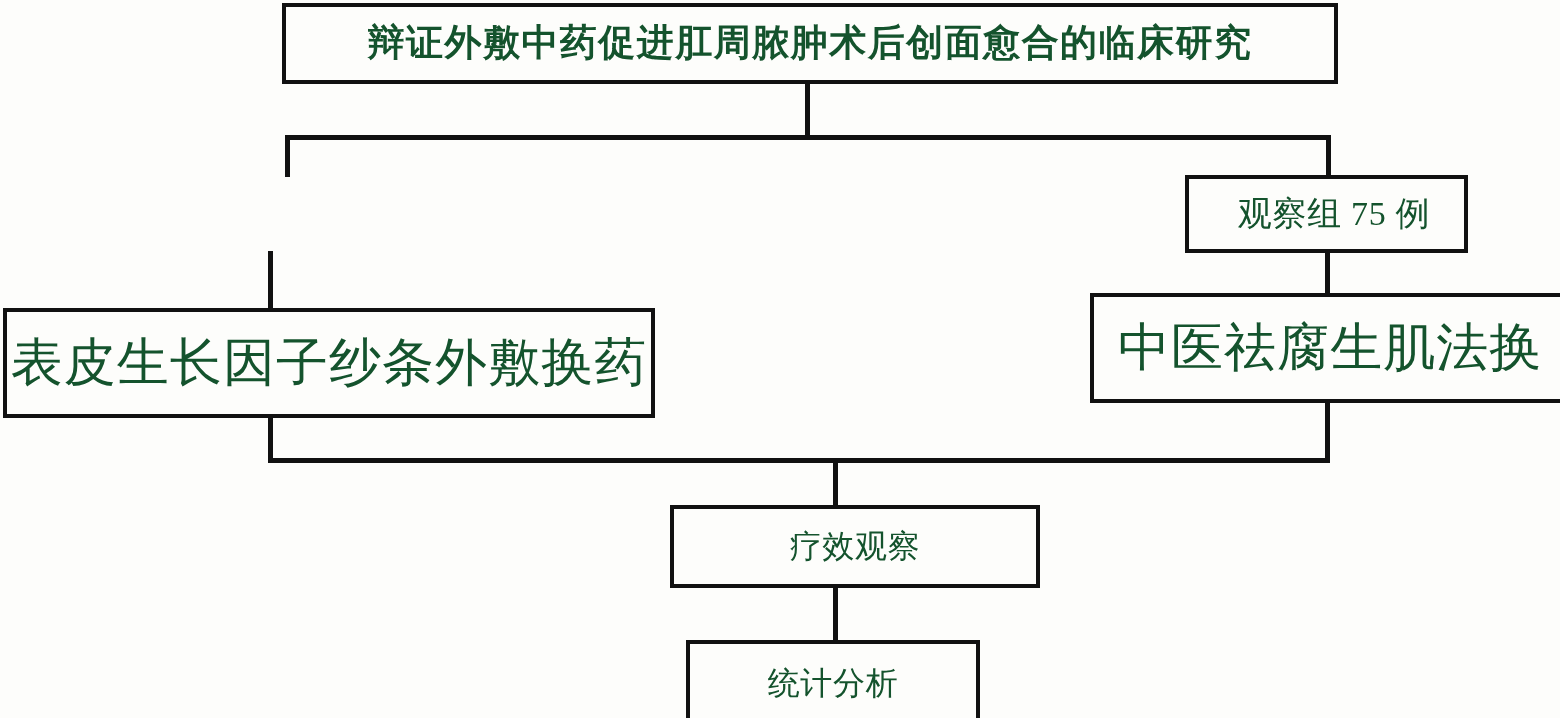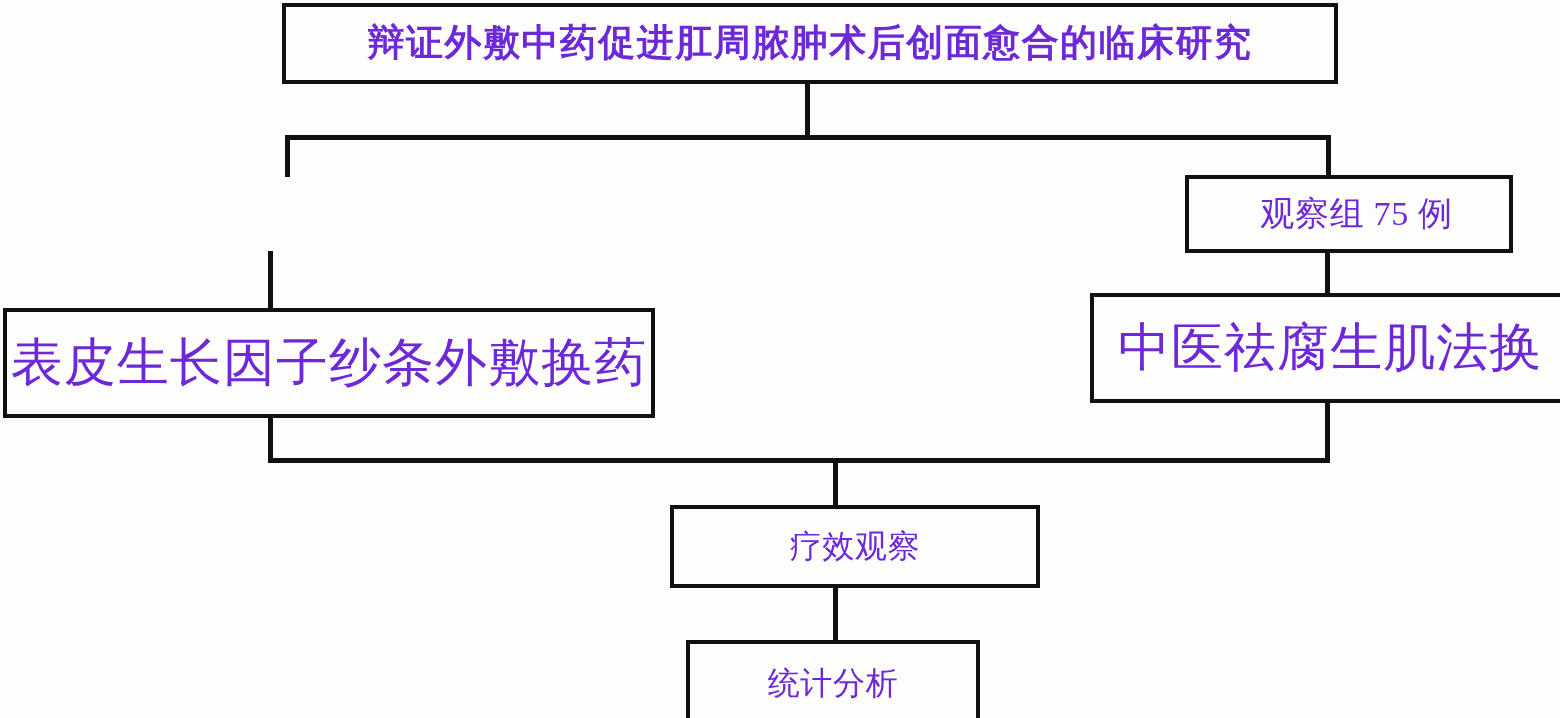--- a/index.html
+++ b/index.html
@@ -19,21 +19,21 @@
   }
   .node {
     position: absolute;
     box-sizing: border-box;
     border: 4px solid #111111;
     background: #fdfdfb;
     display: flex;
     align-items: center;
     justify-content: center;
     text-align: center;
-    color: #6d28d9;
+    color: #14532d;
     line-height: 1.05;
     white-space: nowrap;
     letter-spacing: 0.02em;
   }
   .node .label {
     display: block;
   }
 
   
   #node-title {
@@ -41,21 +41,21 @@
     font-size: 37px;
     font-weight: 600;
     letter-spacing: 0.04em;
   }
   #node-control-group {
     left: 138px; top: 175px; width: 309px; height: 78px;
     font-size: 34px;
     font-weight: 600;
   }
   #node-observation-group {
-    left: 1185px; top: 175px; width: 328px; height: 78px;
+    left: 1185px; top: 175px; width: 283px; height: 78px;
     font-size: 34px;
     padding-left: 15px;
   }
   #node-control-treatment {
     left: 3px; top: 308px; width: 652px; height: 110px;
     font-size: 52px;
   }
   #node-observation-treatment {
     left: 1090px; top: 293px; width: 500px; height: 110px;
     font-size: 52px;

